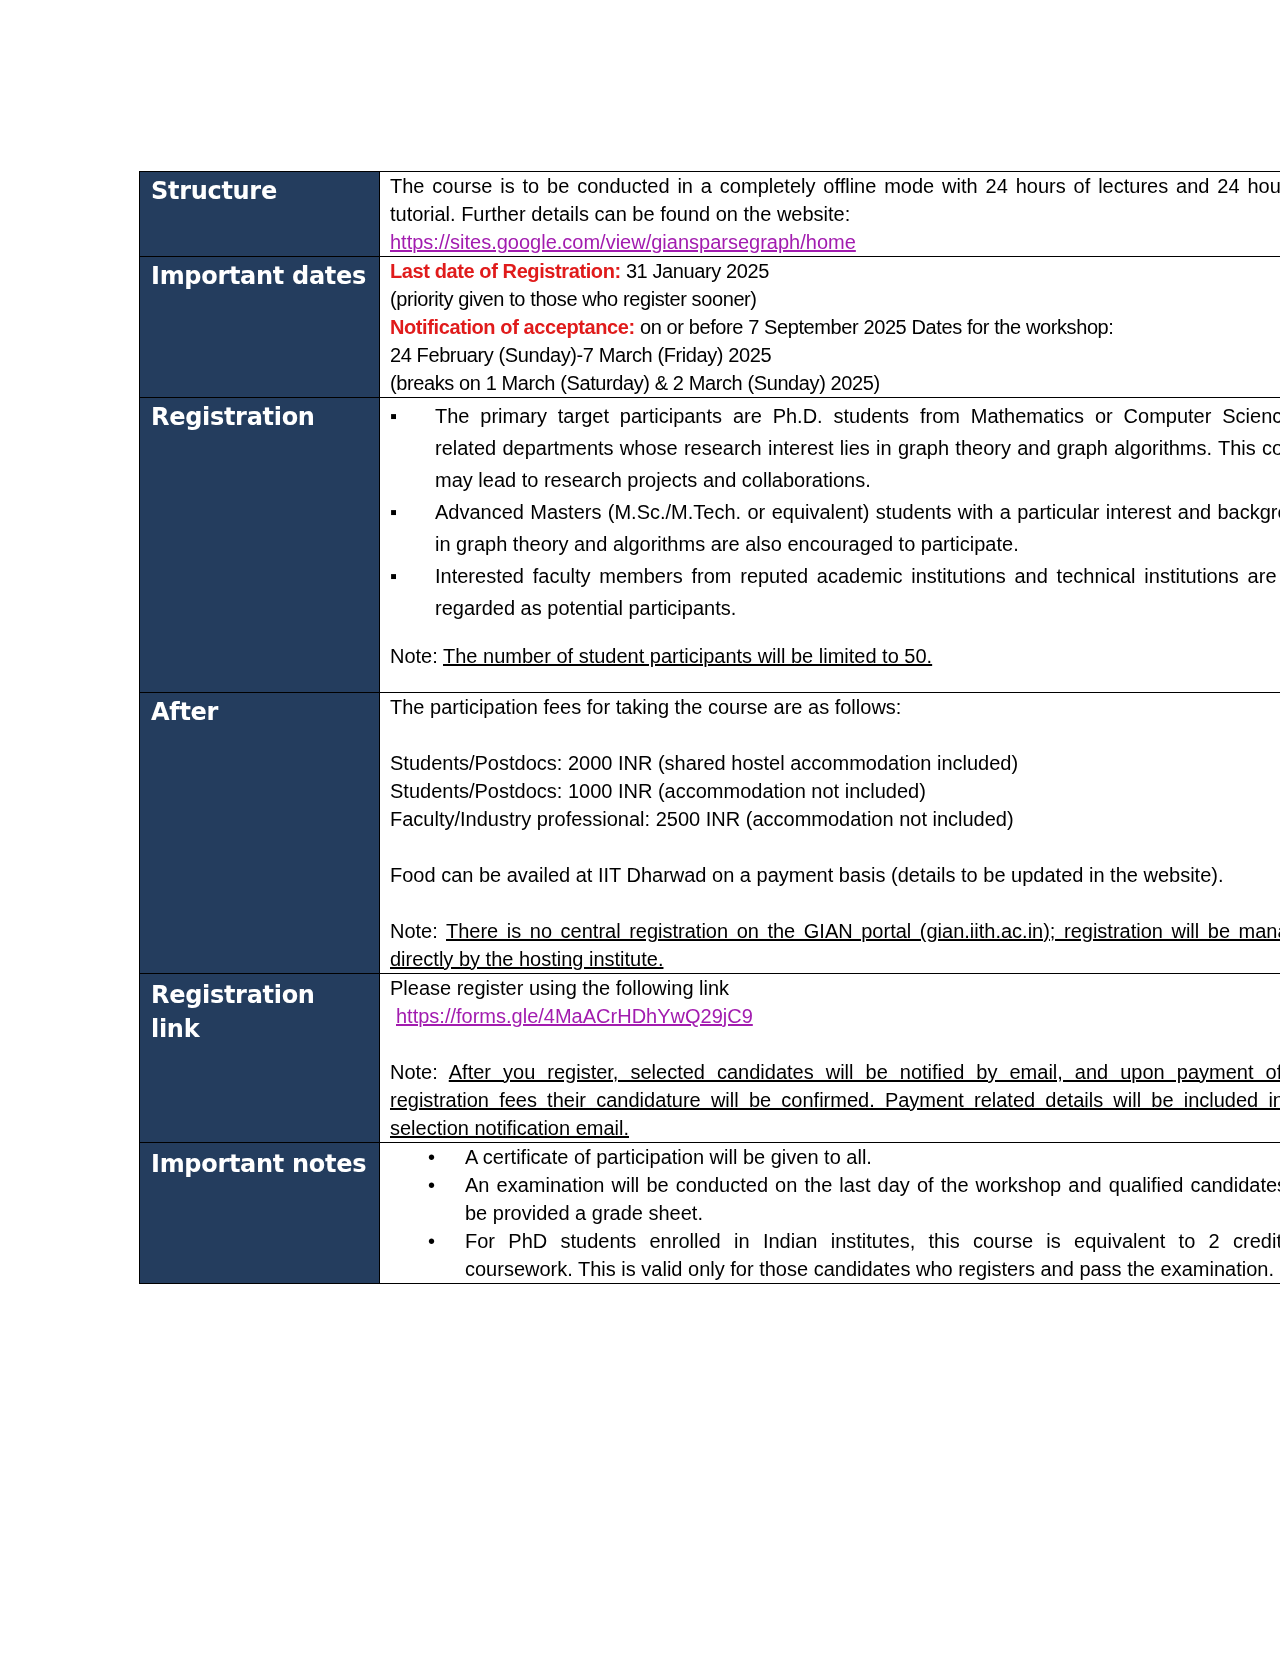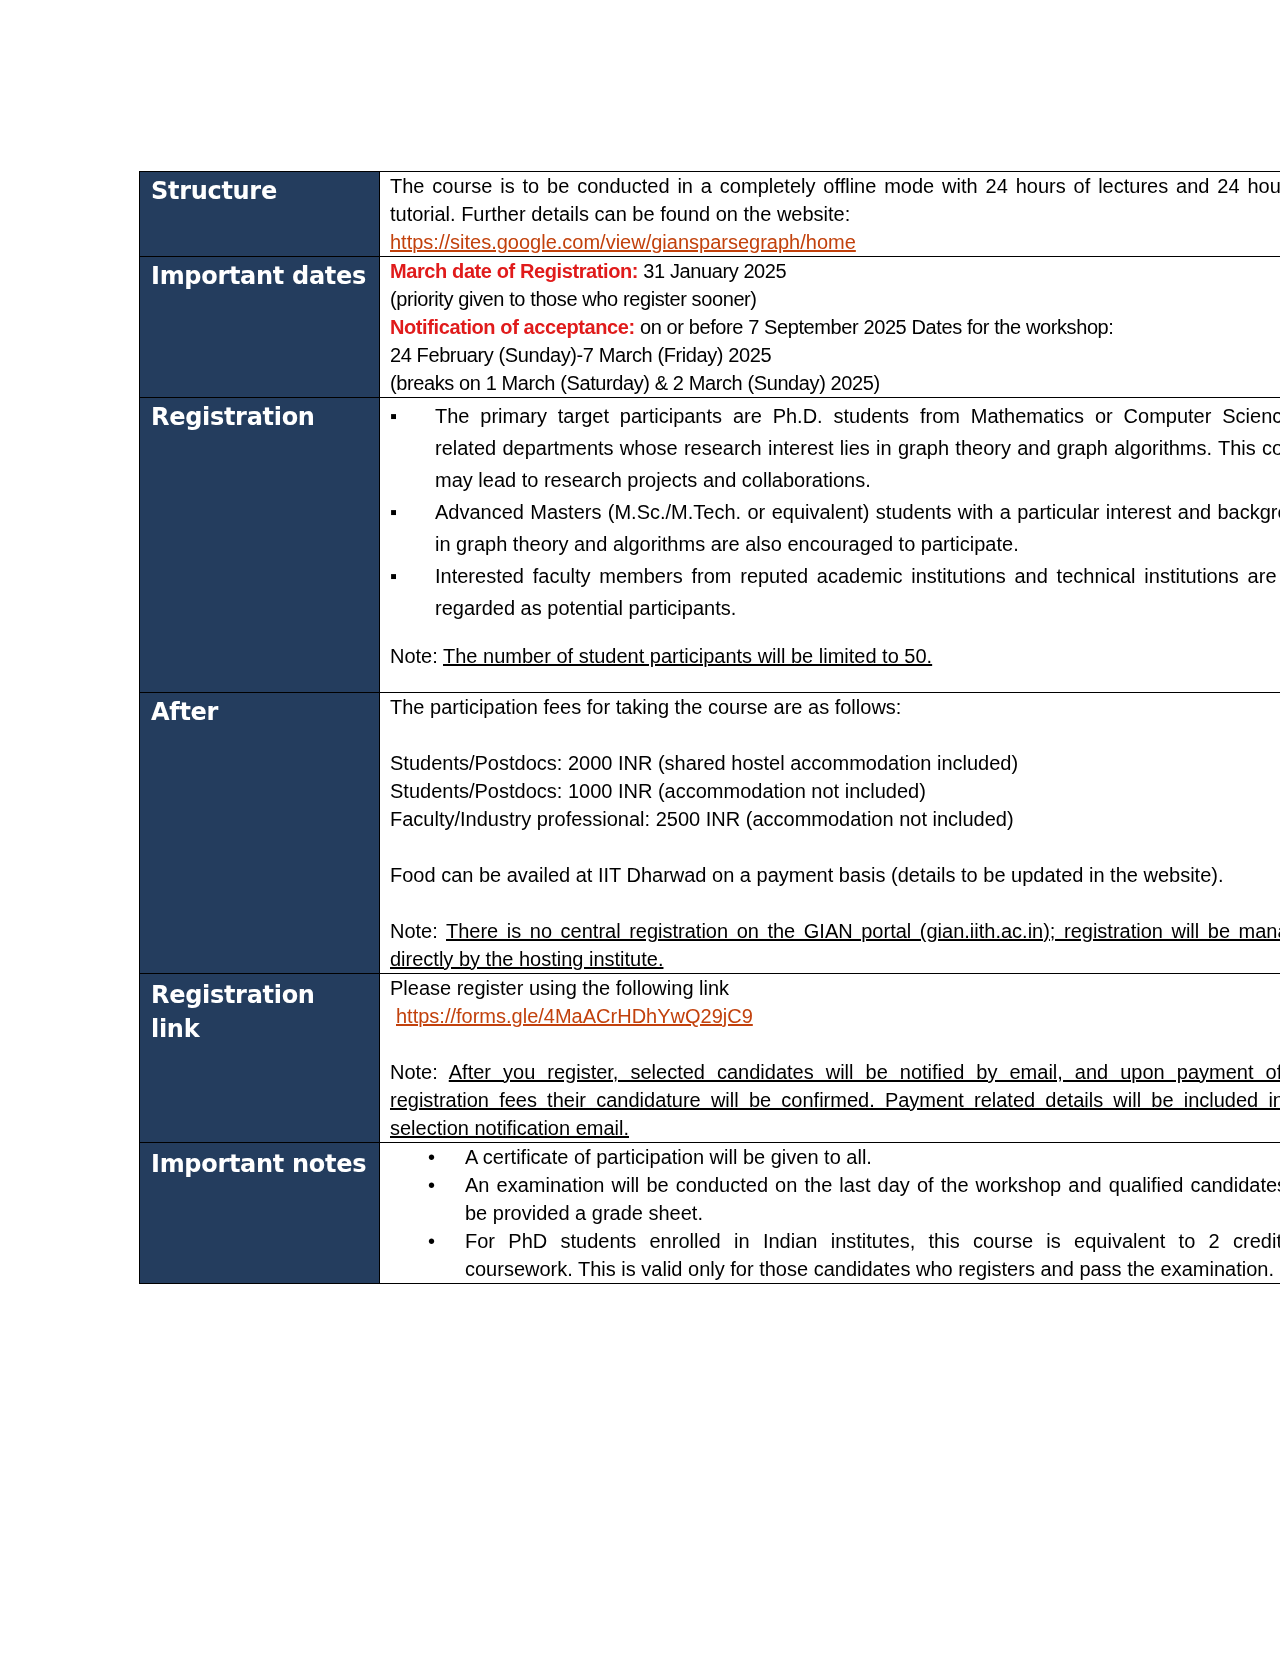--- a/index.html
+++ b/index.html
@@ -14,21 +14,21 @@
     font-weight: bold; font-size: 24px; line-height: 34px;
     padding: 2px 10px 0 11px; font-family: "DejaVu Sans", sans-serif; letter-spacing: -0.3px;
   }
   .content-cell {
     font-size: 20px; line-height: 28px; padding: 0 10px 0 10px;
     font-family: "Liberation Sans Narrow", "Liberation Sans", sans-serif;
   }
   .justify { text-align: justify; }
   .bold { font-weight: normal; }
   .red { color: #e01b1b; font-weight: bold; }
-  a.link { color: #c2410c; text-decoration: underline; }
+  a.link { color: #a21caf; text-decoration: underline; }
   .ul-text { text-decoration: underline; }
   .blank { height: 28px; }
   ul.sq { margin: 0; padding: 0; list-style: none; }
   ul.sq li { position: relative; padding-left: 45px; line-height: 32px; text-align: justify; }
   ul.sq li .bullet { position: absolute; left: 0; top: 0; }
   ul.dot { margin: 0; padding: 0; list-style: none; }
   ul.dot li { position: relative; padding-left: 75px; line-height: 28px; text-align: justify; }
   ul.dot li .bullet { position: absolute; left: 38px; top: 0; }
   .narrow { letter-spacing: -0.4px; }
 </style>
@@ -42,21 +42,21 @@
     <td class="label-cell">Structure</td>
     <td class="content-cell justify bold">
       <span>The course is to be conducted in a completely offline mode with 24 hours of lectures and 24 hours of tutorial. Further details can be found on the website:</span><br>
       <a class="link">https://sites.google.com/view/giansparsegraph/home</a>
     </td>
   </tr>
 
   <tr>
     <td class="label-cell">Important dates</td>
     <td class="content-cell narrow">
-      <div><span class="red">March date of Registration:</span><span> 31 January 2025</span></div>
+      <div><span class="red">Last date of Registration:</span><span> 31 January 2025</span></div>
       <div>(priority given to those who register sooner)</div>
       <div><span class="red">Notification of acceptance:</span><span> on or before 7 September 2025 Dates for the workshop:</span></div>
       <div>24 February (Sunday)-7 March (Friday) 2025</div>
       <div>(breaks on 1 March (Saturday) &amp; 2 March (Sunday) 2025)</div>
     </td>
   </tr>
 
   <tr>
     <td class="label-cell">Registration</td>
     <td class="content-cell" style="padding-top:2px;padding-bottom:22px;">

